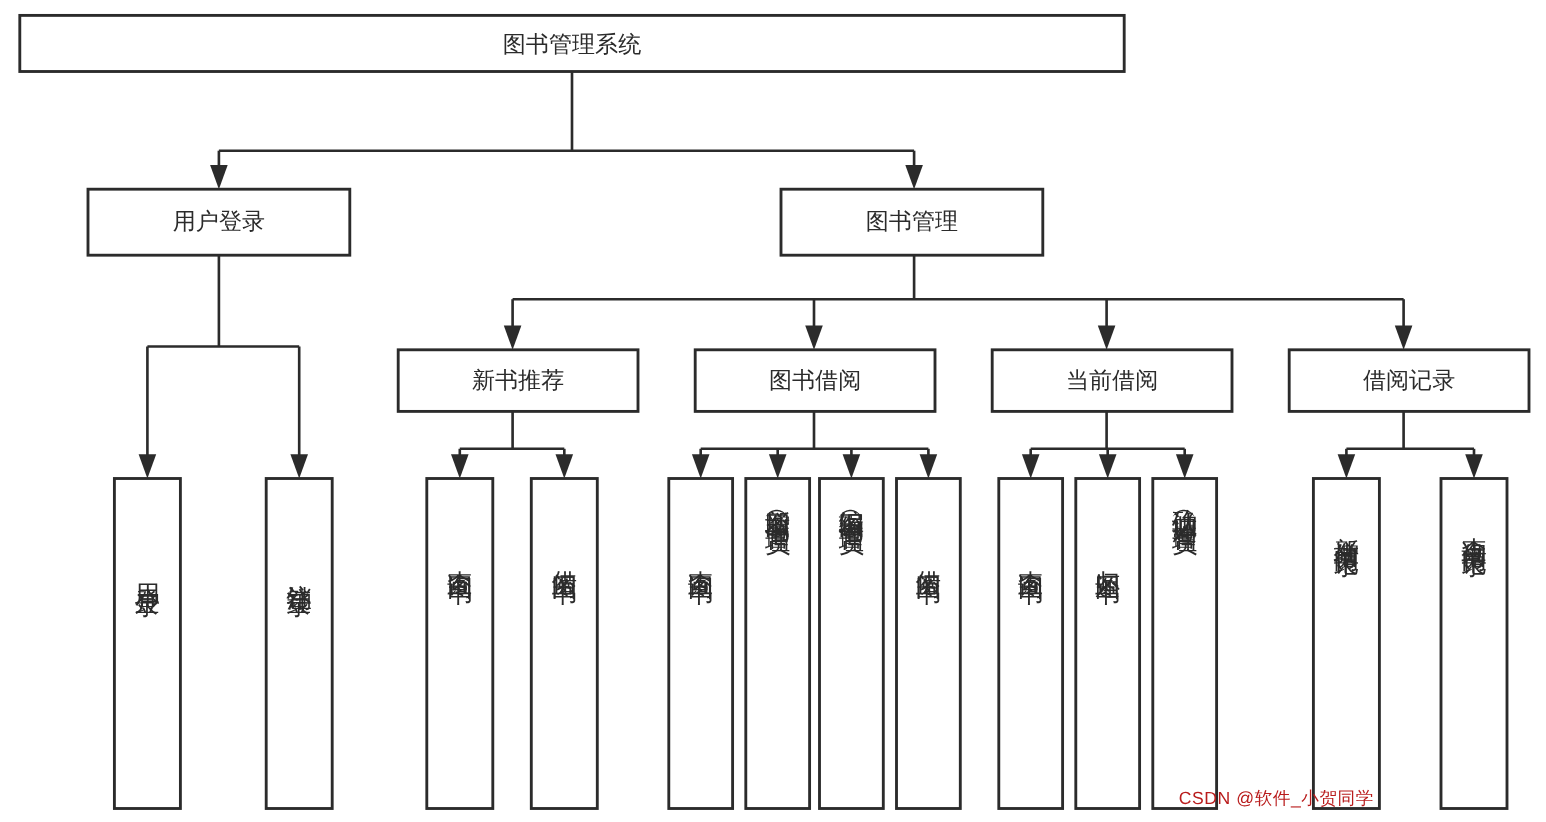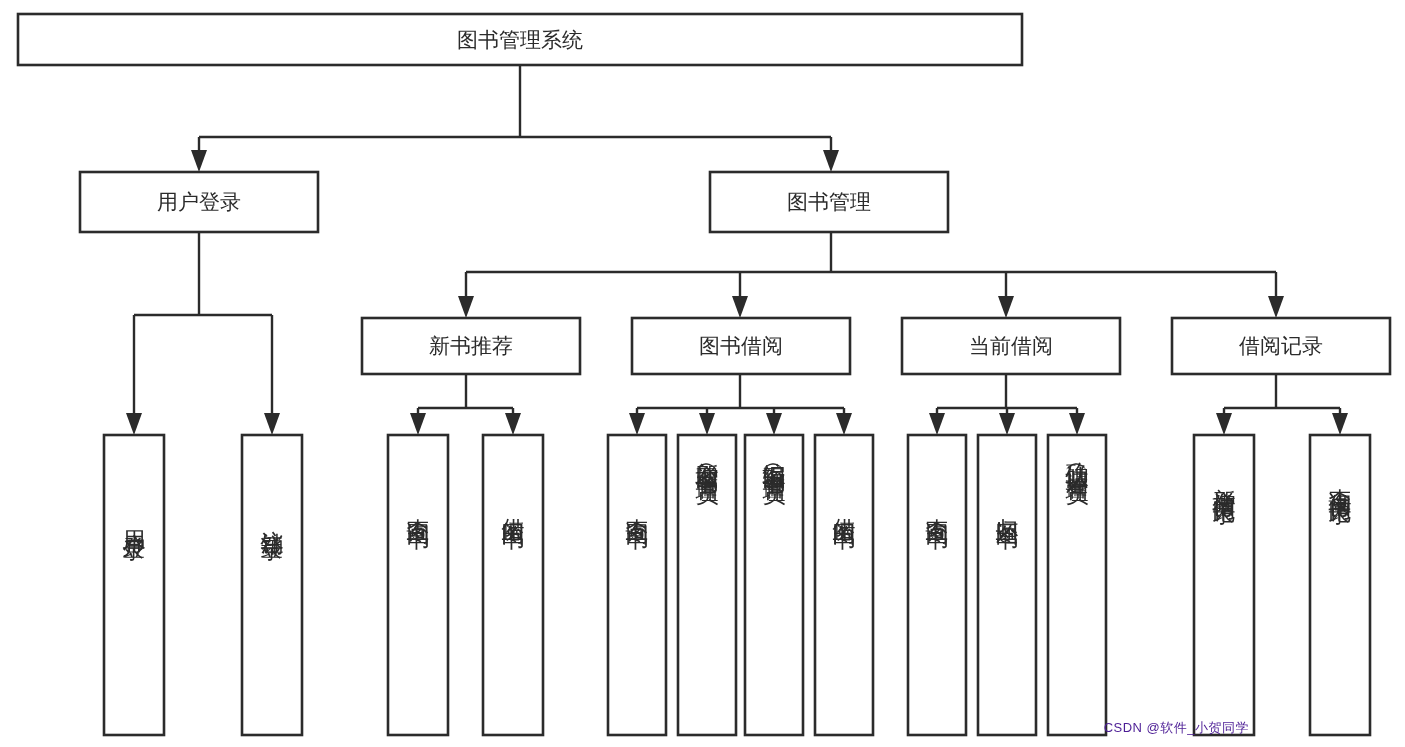--- a/index.html
+++ b/index.html
@@ -64,22 +64,22 @@
     line-height: 1.18;
     letter-spacing: 3px;
     color: #2b2b2b;
     white-space: nowrap;
   }
   #watermark {
     position: absolute;
     right: 8px;
     bottom: 10px;
     font-family: "Liberation Sans", "DejaVu Sans", sans-serif;
-    font-size: 13px;
-    color: #4c1d95;
+    font-size: 16px;
+    color: #b91c1c;
     letter-spacing: 0.5px;
     user-select: none;
   }
 </style>
 </head>
 <body>
 
 <div id="diagram-root">
 
   <svg id="flow" viewBox="0 0 1405 747">

